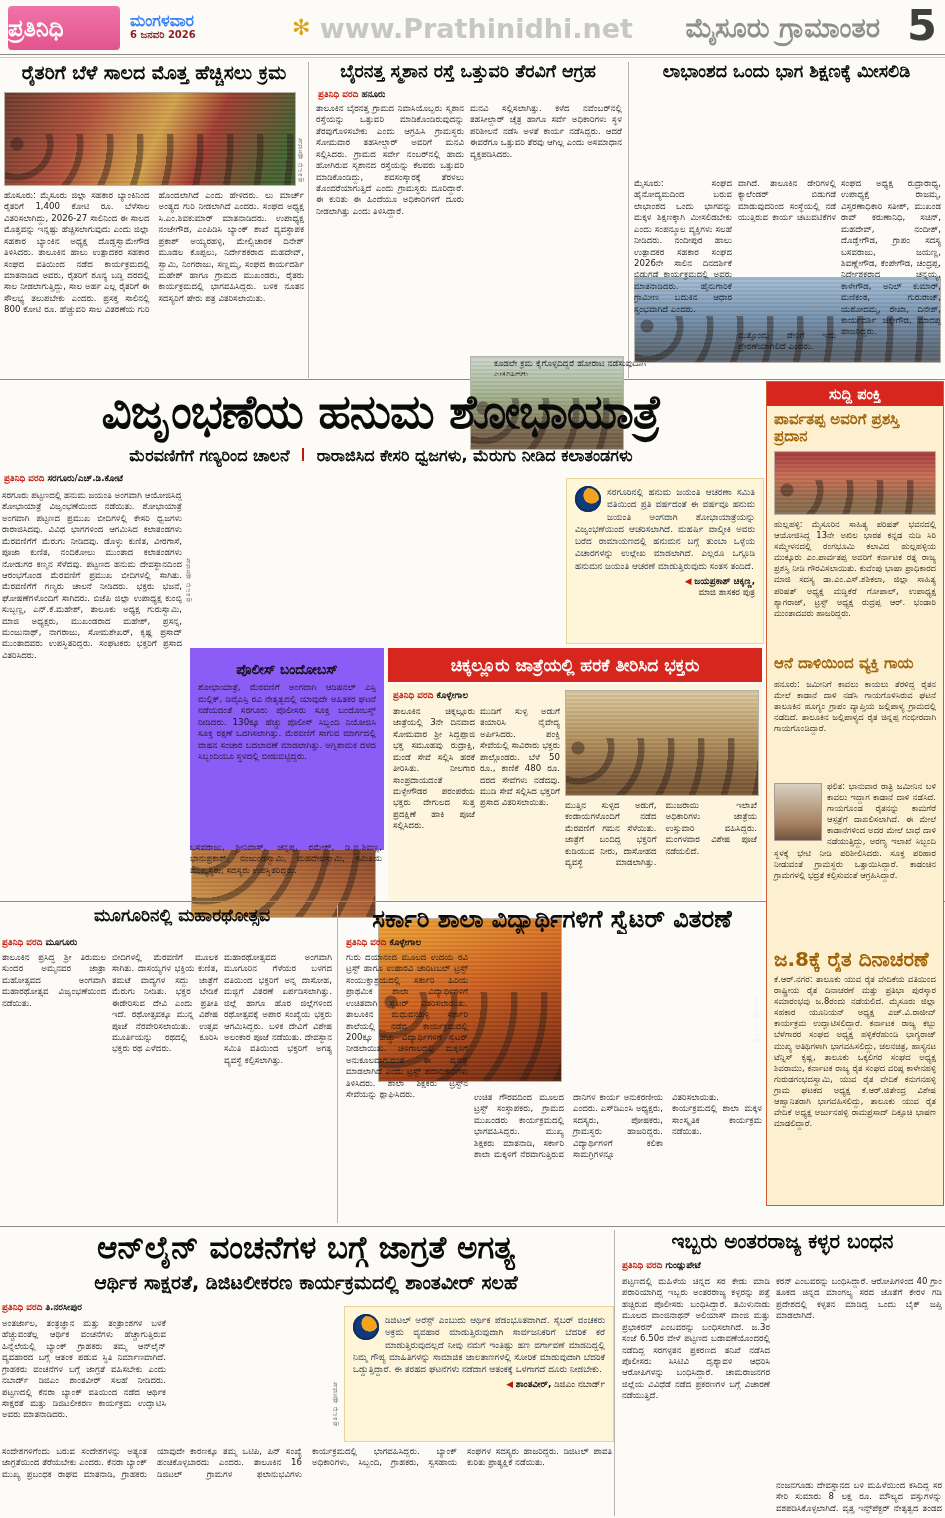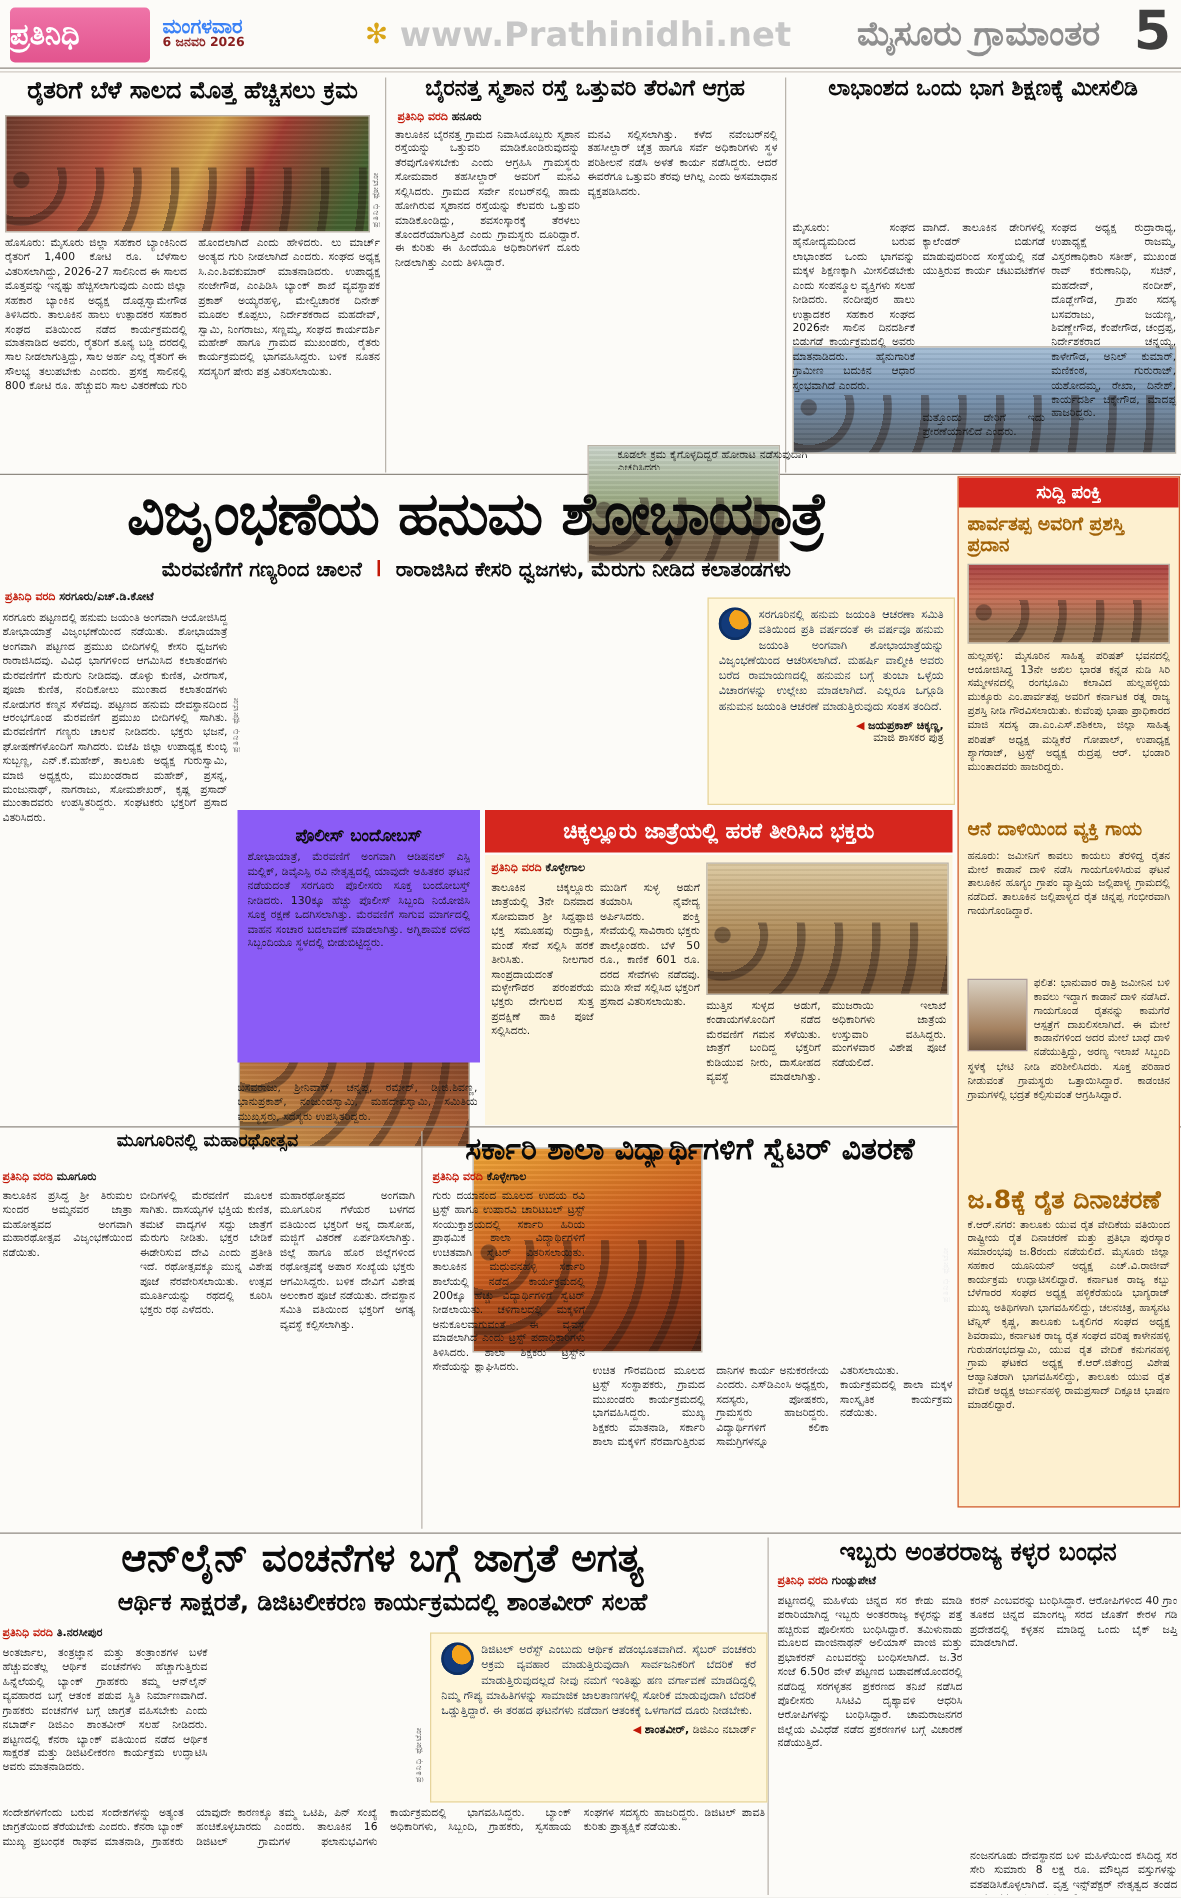--- a/index.html
+++ b/index.html
@@ -119,30 +119,30 @@
     <div class="qattr">
       <span class="arrow">◀ </span><span class="nm">ಜಯಪ್ರಕಾಶ್ ಚಿಕ್ಕಣ್ಣ,</span><br>
       <span>ಮಾಜಿ ಶಾಸಕರ ಪುತ್ರ</span>
     </div>
   </div>
 
   <div class="pbox" style="left:190px;top:648px;width:178px;height:176px;">
     <div class="pt">ಪೊಲೀಸ್ ಬಂದೋಬಸ್</div>
     <div class="body" style="font-size:8.7px;">ಶೋಭಾಯಾತ್ರೆ, ಮೆರವಣಿಗೆ ಅಂಗವಾಗಿ ಆಡಿಷನಲ್ ಎಸ್ಪಿ ಮಲ್ಲಿಕ್, ಡಿವೈಎಸ್ಪಿ ರವಿ ನೇತೃತ್ವದಲ್ಲಿ ಯಾವುದೇ ಅಹಿತಕರ ಘಟನೆ ನಡೆಯದಂತೆ ಸರಗೂರು ಪೊಲೀಸರು ಸೂಕ್ತ ಬಂದೋಬಸ್ತ್ ನೀಡಿದರು. 130ಕ್ಕೂ ಹೆಚ್ಚು ಪೊಲೀಸ್ ಸಿಬ್ಬಂದಿ ನಿಯೋಜಿಸಿ ಸೂಕ್ತ ರಕ್ಷಣೆ ಒದಗಿಸಲಾಗಿತ್ತು. ಮೆರವಣಿಗೆ ಸಾಗುವ ಮಾರ್ಗದಲ್ಲಿ ವಾಹನ ಸಂಚಾರ ಬದಲಾವಣೆ ಮಾಡಲಾಗಿತ್ತು. ಅಗ್ನಿಶಾಮಕ ದಳದ ಸಿಬ್ಬಂದಿಯೂ ಸ್ಥಳದಲ್ಲಿ ಬೀಡುಬಿಟ್ಟಿದ್ದರು.</div>
   </div>
-  <div class="abs body" style="left:190px;top:842px;width:192px;height:54px;margin-top:24px;">ಬಸವರಾಜು, ಶ್ರೀನಿವಾಸ್, ಚನ್ನಪ್ಪ, ರಮೇಶ್, ಡಿ.ಜಿ.ಶಿವಣ್ಣ, ಭಾನುಪ್ರಕಾಶ್, ನಂಜುಂಡಸ್ವಾಮಿ, ಮಹದೇವಸ್ವಾಮಿ, ಸಮಿತಿಯ ಮುಖ್ಯಸ್ಥರು, ಸದಸ್ಯರು ಉಪಸ್ಥಿತರಿದ್ದರು.</div>
+  <div class="abs body" style="left:190px;top:842px;width:192px;height:54px;">ಬಸವರಾಜು, ಶ್ರೀನಿವಾಸ್, ಚನ್ನಪ್ಪ, ರಮೇಶ್, ಡಿ.ಜಿ.ಶಿವಣ್ಣ, ಭಾನುಪ್ರಕಾಶ್, ನಂಜುಂಡಸ್ವಾಮಿ, ಮಹದೇವಸ್ವಾಮಿ, ಸಮಿತಿಯ ಮುಖ್ಯಸ್ಥರು, ಸದಸ್ಯರು ಉಪಸ್ಥಿತರಿದ್ದರು.</div>
 
   <div class="abs redbar" style="left:388px;top:648px;width:374px;height:34px;font-size:17px;line-height:34px;">ಚಿಕ್ಕಲ್ಲೂರು ಜಾತ್ರೆಯಲ್ಲಿ ಹರಕೆ ತೀರಿಸಿದ ಭಕ್ತರು</div>
   <div class="abs cream" style="left:388px;top:684px;width:374px;height:216px;">
     <div class="abs byline" style="left:5px;top:6px;">
       <span class="bl">ಪ್ರತಿನಿಧಿ ವರದಿ</span>
       <span>ಕೊಳ್ಳೇಗಾಲ</span>
     </div>
     <div class="abs body" style="left:5px;top:22px;width:82px;height:188px;">ತಾಲೂಕಿನ ಚಿಕ್ಕಲ್ಲೂರು ಜಾತ್ರೆಯಲ್ಲಿ 3ನೇ ದಿನವಾದ ಸೋಮವಾರ ಶ್ರೀ ಸಿದ್ದಪ್ಪಾಜಿ ಭಕ್ತ ಸಮೂಹವು ರುದ್ರಾಕ್ಷಿ, ಮಂಡೆ ಸೇವೆ ಸಲ್ಲಿಸಿ ಹರಕೆ ತೀರಿಸಿತು. ನೀಲಗಾರ ಸಾಂಪ್ರದಾಯದಂತೆ ಮಳ್ಳೇಗೌಡರ ಪರಂಪರೆಯ ಭಕ್ತರು ದೇಗುಲದ ಸುತ್ತ ಪ್ರದಕ್ಷಿಣೆ ಹಾಕಿ ಪೂಜೆ ಸಲ್ಲಿಸಿದರು.</div>
-    <div class="abs body" style="left:92px;top:22px;width:80px;height:188px;">ಮುಡಿಗೆ ಸುಳ್ಳ ಅಡುಗೆ ತಯಾರಿಸಿ ನೈವೇದ್ಯ ಅರ್ಪಿಸಿದರು. ಪಂಕ್ತಿ ಸೇವೆಯಲ್ಲಿ ಸಾವಿರಾರು ಭಕ್ತರು ಪಾಲ್ಗೊಂಡರು. ಬೆಳೆ 50 ರೂ., ಕಾಣಿಕೆ 601 ರೂ. ದರದ ಸೇವೆಗಳು ನಡೆದವು. ಮುಡಿ ಸೇವೆ ಸಲ್ಲಿಸಿದ ಭಕ್ತರಿಗೆ ಪ್ರಸಾದ ವಿತರಿಸಲಾಯಿತು.</div>
+    <div class="abs body" style="left:92px;top:22px;width:80px;height:188px;">ಮುಡಿಗೆ ಸುಳ್ಳ ಅಡುಗೆ ತಯಾರಿಸಿ ನೈವೇದ್ಯ ಅರ್ಪಿಸಿದರು. ಪಂಕ್ತಿ ಸೇವೆಯಲ್ಲಿ ಸಾವಿರಾರು ಭಕ್ತರು ಪಾಲ್ಗೊಂಡರು. ಬೆಳೆ 50 ರೂ., ಕಾಣಿಕೆ 480 ರೂ. ದರದ ಸೇವೆಗಳು ನಡೆದವು. ಮುಡಿ ಸೇವೆ ಸಲ್ಲಿಸಿದ ಭಕ್ತರಿಗೆ ಪ್ರಸಾದ ವಿತರಿಸಲಾಯಿತು.</div>
     <div class="abs photo ph-jatra" style="left:177px;top:6px;width:192px;height:104px;"></div>
     <div class="abs body cols2" style="left:177px;top:116px;width:192px;height:94px;">ಮುತ್ತಿನ ಸುಳ್ಳದ ಅಡುಗೆ, ಕಂಡಾಯಗಳೊಂದಿಗೆ ನಡೆದ ಮೆರವಣಿಗೆ ಗಮನ ಸೆಳೆಯಿತು. ಜಾತ್ರೆಗೆ ಬಂದಿದ್ದ ಭಕ್ತರಿಗೆ ಕುಡಿಯುವ ನೀರು, ದಾಸೋಹದ ವ್ಯವಸ್ಥೆ ಮಾಡಲಾಗಿತ್ತು. ಮುಜರಾಯಿ ಇಲಾಖೆ ಅಧಿಕಾರಿಗಳು ಜಾತ್ರೆಯ ಉಸ್ತುವಾರಿ ವಹಿಸಿದ್ದರು. ಮಂಗಳವಾರ ವಿಶೇಷ ಪೂಜೆ ನಡೆಯಲಿದೆ.</div>
   </div>
   <div class="hline" style="left:0;top:901px;width:945px;"></div>
 
   <div class="newscol">
     <div class="nc-title">ಸುದ್ದಿ ಪಂಕ್ತಿ</div>
     <div class="nc-h" style="height:36px;">ಪಾರ್ವತಪ್ಪ ಅವರಿಗೆ ಪ್ರಶಸ್ತಿ ಪ್ರದಾನ</div>
     <div class="photo ph-award" style="margin:2px 7px;height:62px;"></div>
     <div class="nc-b" style="height:130px;">ಹುಲ್ಲಹಳ್ಳಿ: ಮೈಸೂರಿನ ಸಾಹಿತ್ಯ ಪರಿಷತ್ ಭವನದಲ್ಲಿ ಆಯೋಜಿಸಿದ್ದ 13ನೇ ಅಖಿಲ ಭಾರತ ಕನ್ನಡ ನುಡಿ ಸಿರಿ ಸಮ್ಮೇಳನದಲ್ಲಿ ರಂಗಭೂಮಿ ಕಲಾವಿದ ಹುಲ್ಲಹಳ್ಳಿಯ ಮುಕ್ಕೂರು ಎಂ.ಪಾರ್ವತಪ್ಪ ಅವರಿಗೆ ಕರ್ನಾಟಕ ರತ್ನ ರಾಜ್ಯ ಪ್ರಶಸ್ತಿ ನೀಡಿ ಗೌರವಿಸಲಾಯಿತು. ಕುವೆಂಪು ಭಾಷಾ ಪ್ರಾಧಿಕಾರದ ಮಾಜಿ ಸದಸ್ಯ ಡಾ.ಎಂ.ಎಸ್.ಶಶಿಕಲಾ, ಜಿಲ್ಲಾ ಸಾಹಿತ್ಯ ಪರಿಷತ್ ಅಧ್ಯಕ್ಷ ಮಡ್ಡಿಕೆರೆ ಗೋಪಾಲ್, ಉಪಾಧ್ಯಕ್ಷ ಶ್ಯಾಗರಾಜ್, ಟ್ರಸ್ಟ್ ಅಧ್ಯಕ್ಷ ರುದ್ರಪ್ಪ ಆರ್. ಭಂಡಾರಿ ಮುಂತಾದವರು ಹಾಜರಿದ್ದರು.</div>
@@ -151,21 +151,21 @@
     <div class="nc-b" style="height:158px;">
       <div class="portrait ph-portrait"></div>
       <span>ಫಲಿತ: ಭಾನುವಾರ ರಾತ್ರಿ ಜಮೀನಿನ ಬಳಿ ಕಾವಲು ಇದ್ದಾಗ ಕಾಡಾನೆ ದಾಳಿ ನಡೆಸಿದೆ. ಗಾಯಗೊಂಡ ರೈತನನ್ನು ಕಾಮಗೆರೆ ಆಸ್ಪತ್ರೆಗೆ ದಾಖಲಿಸಲಾಗಿದೆ. ಈ ಮೇಲೆ ಕಾಡಾನೆಗಳಿಂದ ಅದರ ಮೇಲೆ ಬಾಧೆ ದಾಳಿ ನಡೆಯುತ್ತಿದ್ದು, ಅರಣ್ಯ ಇಲಾಖೆ ಸಿಬ್ಬಂದಿ ಸ್ಥಳಕ್ಕೆ ಭೇಟಿ ನೀಡಿ ಪರಿಶೀಲಿಸಿದರು. ಸೂಕ್ತ ಪರಿಹಾರ ನೀಡುವಂತೆ ಗ್ರಾಮಸ್ಥರು ಒತ್ತಾಯಿಸಿದ್ದಾರೆ. ಕಾಡಂಚಿನ ಗ್ರಾಮಗಳಲ್ಲಿ ಭದ್ರತೆ ಕಲ್ಪಿಸುವಂತೆ ಆಗ್ರಹಿಸಿದ್ದಾರೆ.</span>
     </div>
     <div class="nc-h" style="height:22px;font-size:20px;">ಜ.8ಕ್ಕೆ ರೈತ ದಿನಾಚರಣೆ</div>
     <div class="nc-b" style="height:246px;">ಕೆ.ಆರ್.ನಗರ: ತಾಲೂಕು ಯುವ ರೈತ ವೇದಿಕೆಯ ವತಿಯಿಂದ ರಾಷ್ಟ್ರೀಯ ರೈತ ದಿನಾಚರಣೆ ಮತ್ತು ಪ್ರತಿಭಾ ಪುರಸ್ಕಾರ ಸಮಾರಂಭವು ಜ.8ರಂದು ನಡೆಯಲಿದೆ. ಮೈಸೂರು ಜಿಲ್ಲಾ ಸಹಕಾರ ಯೂನಿಯನ್ ಅಧ್ಯಕ್ಷ ಎಚ್.ವಿ.ರಾಜೀವ್ ಕಾರ್ಯಕ್ರಮ ಉದ್ಘಾಟಿಸಲಿದ್ದಾರೆ. ಕರ್ನಾಟಕ ರಾಜ್ಯ ಕಬ್ಬು ಬೆಳೆಗಾರರ ಸಂಘದ ಅಧ್ಯಕ್ಷ ಹಳ್ಳಿಕೆರೆಹುಂಡಿ ಭಾಗ್ಯರಾಜ್ ಮುಖ್ಯ ಅತಿಥಿಗಳಾಗಿ ಭಾಗವಹಿಸಲಿದ್ದು, ಚಲನಚಿತ್ರ, ಹಾಸ್ಯನಟ ಟೆನ್ನಿಸ್ ಕೃಷ್ಣ, ತಾಲೂಕು ಒಕ್ಕಲಿಗರ ಸಂಘದ ಅಧ್ಯಕ್ಷ ಶಿವರಾಮು, ಕರ್ನಾಟಕ ರಾಜ್ಯ ರೈತ ಸಂಘದ ವರಿಷ್ಠ ಕಾಳೇನಹಳ್ಳಿ ಗುರುಡಗಂಭದಸ್ವಾಮಿ, ಯುವ ರೈತ ವೇದಿಕೆ ಕನುಗನಹಳ್ಳಿ ಗ್ರಾಮ ಘಟಕದ ಅಧ್ಯಕ್ಷ ಕೆ.ಆರ್.ಜಿತೇಂದ್ರ ವಿಶೇಷ ಆಹ್ವಾನಿತರಾಗಿ ಭಾಗವಹಿಸಲಿದ್ದು, ತಾಲೂಕು ಯುವ ರೈತ ವೇದಿಕೆ ಅಧ್ಯಕ್ಷ ಅರ್ಜುನಹಳ್ಳಿ ರಾಮಪ್ರಸಾದ್ ದಿಕ್ಸೂಚಿ ಭಾಷಣ ಮಾಡಲಿದ್ದಾರೆ.</div>
   </div>
 
   <div class="vline" style="left:337px;top:905px;height:318px;"></div>
 
-  <div class="abs hl" style="left:0px;top:906px;width:332px;height:28px;font-size:14px;">ಮೂಗೂರಿನಲ್ಲಿ ಮಹಾರಥೋತ್ಸವ</div>
+  <div class="abs hl" style="left:0px;top:906px;width:332px;height:28px;font-size:17px;padding-left:16px;">ಮೂಗೂರಿನಲ್ಲಿ ಮಹಾರಥೋತ್ಸವ</div>
   <div class="abs byline" style="left:2px;top:937px;">
     <span class="bl">ಪ್ರತಿನಿಧಿ ವರದಿ</span>
     <span>ಮೂಗೂರು</span>
   </div>
   <div class="abs body" style="left:2px;top:952px;width:104px;height:56px;">ತಾಲೂಕಿನ ಪ್ರಸಿದ್ಧ ಶ್ರೀ ತಿರುಮಲ ಸುಂದರ ಅಮ್ಮನವರ ಜಾತ್ರಾ ಮಹೋತ್ಸವದ ಅಂಗವಾಗಿ ಮಹಾರಥೋತ್ಸವ ವಿಜೃಂಭಣೆಯಿಂದ ನಡೆಯಿತು.</div>
 
   <div class="abs body" style="left:112px;top:952px;width:106px;height:270px;">ಬೀದಿಗಳಲ್ಲಿ ಮೆರವಣಿಗೆ ಮೂಲಕ ಸಾಗಿತು. ದಾಸಯ್ಯಗಳ ಭಕ್ತಿಯ ಕುಣಿತ, ತಮಟೆ ವಾದ್ಯಗಳ ಸದ್ದು ಜಾತ್ರೆಗೆ ಮೆರುಗು ನೀಡಿತು. ಭಕ್ತರ ಬೇಡಿಕೆ ಈಡೇರಿಸುವ ದೇವಿ ಎಂದು ಪ್ರತೀತಿ ಇದೆ. ರಥೋತ್ಸವಕ್ಕೂ ಮುನ್ನ ವಿಶೇಷ ಪೂಜೆ ನೆರವೇರಿಸಲಾಯಿತು. ಉತ್ಸವ ಮೂರ್ತಿಯನ್ನು ರಥದಲ್ಲಿ ಕೂರಿಸಿ ಭಕ್ತರು ರಥ ಎಳೆದರು.</div>
   <div class="abs body" style="left:224px;top:952px;width:108px;height:270px;">ಮಹಾರಥೋತ್ಸವದ ಅಂಗವಾಗಿ ಮೂಗೂರಿನ ಗೆಳೆಯರ ಬಳಗದ ವತಿಯಿಂದ ಭಕ್ತರಿಗೆ ಅನ್ನ ದಾಸೋಹ, ಮಜ್ಜಿಗೆ ವಿತರಣೆ ಏರ್ಪಡಿಸಲಾಗಿತ್ತು. ಜಿಲ್ಲೆ ಹಾಗೂ ಹೊರ ಜಿಲ್ಲೆಗಳಿಂದ ರಥೋತ್ಸವಕ್ಕೆ ಅಪಾರ ಸಂಖ್ಯೆಯ ಭಕ್ತರು ಆಗಮಿಸಿದ್ದರು. ಬಳಿಕ ದೇವಿಗೆ ವಿಶೇಷ ಅಲಂಕಾರ ಪೂಜೆ ನಡೆಯಿತು. ದೇವಸ್ಥಾನ ಸಮಿತಿ ವತಿಯಿಂದ ಭಕ್ತರಿಗೆ ಅಗತ್ಯ ವ್ಯವಸ್ಥೆ ಕಲ್ಪಿಸಲಾಗಿತ್ತು.</div>
 
   <div class="abs hl" style="left:342px;top:906px;width:420px;height:28px;font-size:24px;">ಸರ್ಕಾರಿ ಶಾಲಾ ವಿದ್ಯಾರ್ಥಿಗಳಿಗೆ ಸ್ವೆಟರ್ ವಿತರಣೆ</div>

